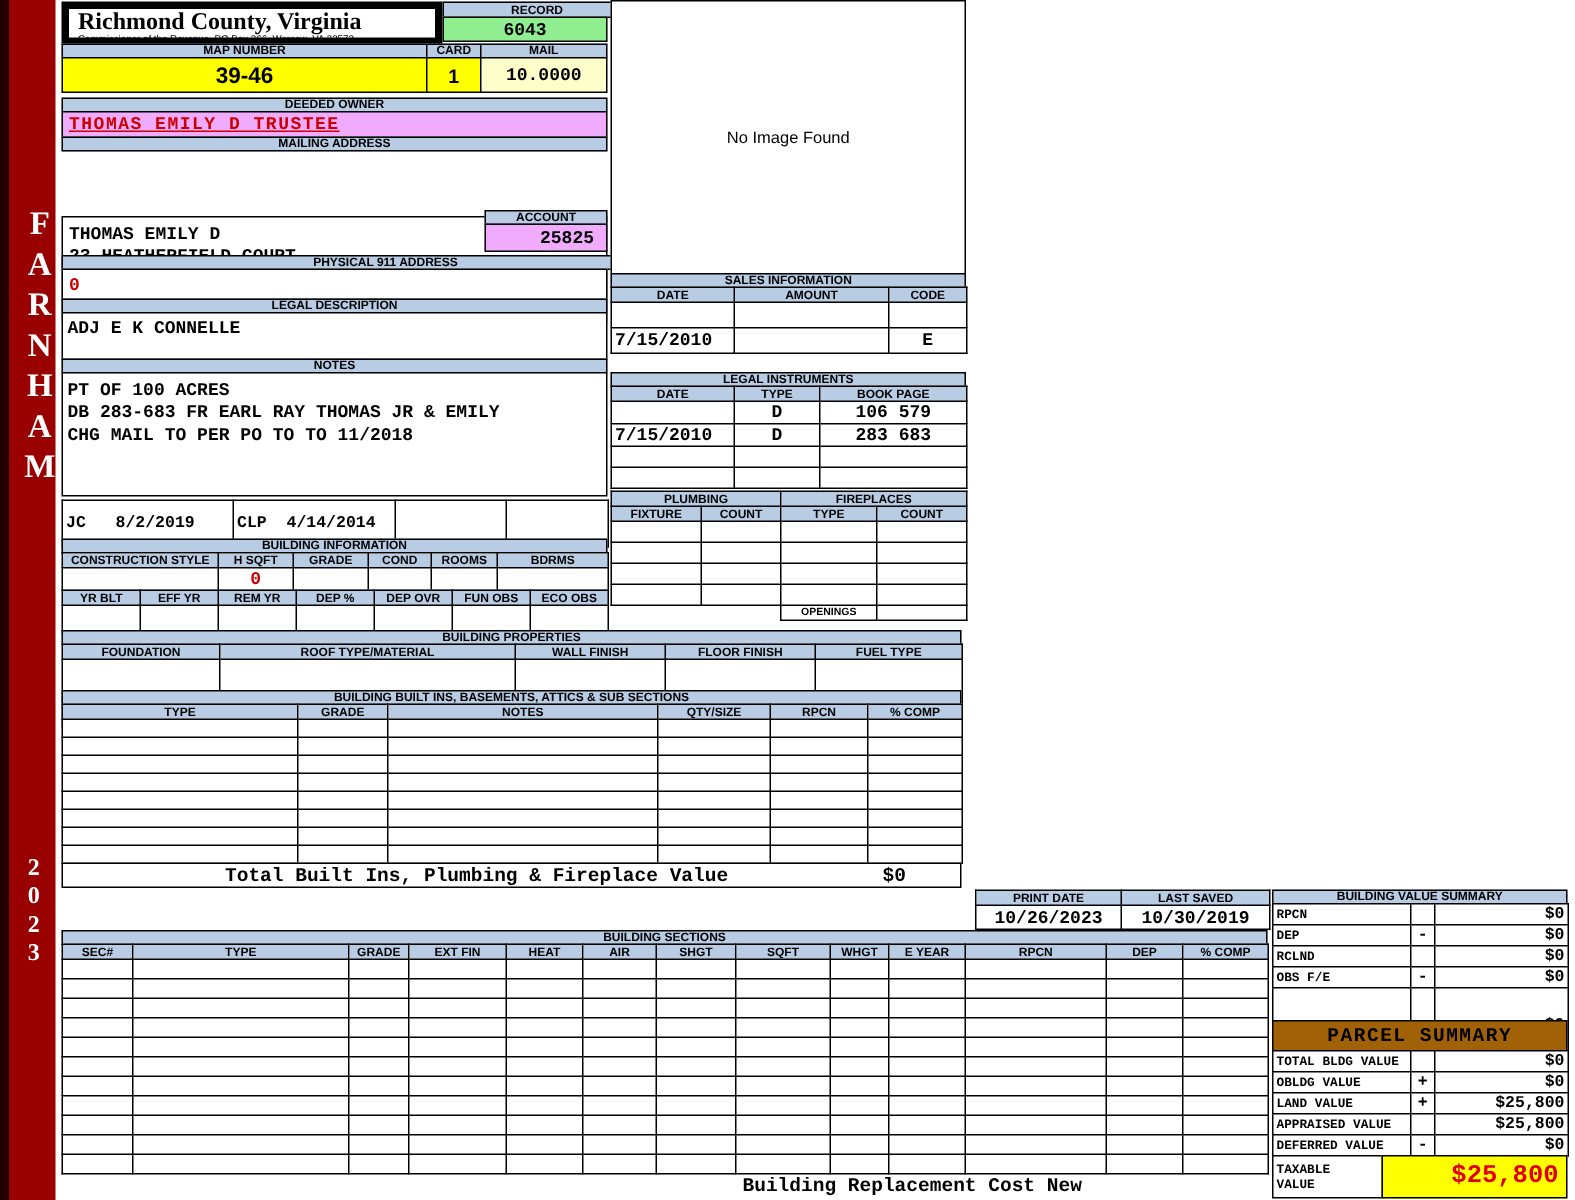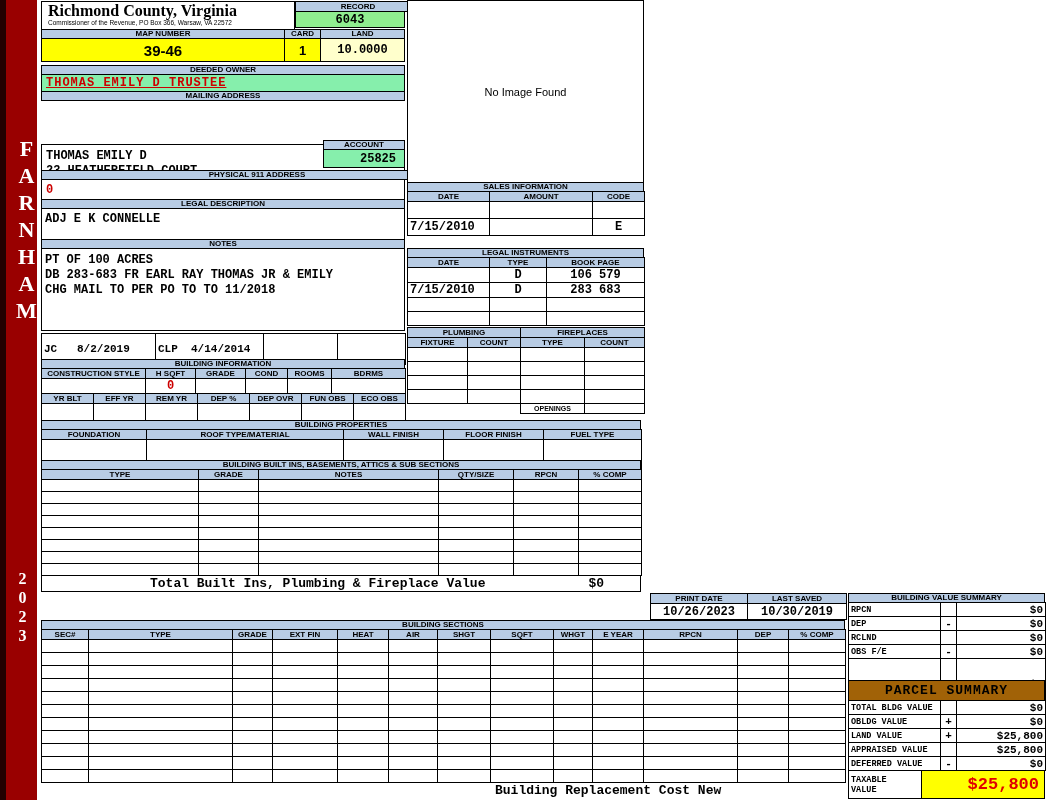--- a/index.html
+++ b/index.html
@@ -3,30 +3,30 @@
 <meta charset="utf-8">
 <style>
   html,body{margin:0;padding:0;}
   *{box-sizing:border-box;}
   body{width:1050px;height:800px;position:relative;background:#fff;overflow:hidden;
        font-family:"Liberation Sans",sans-serif;color:#000;}
   .abs{position:absolute;}
   .sidebar{background:#990000;border-left:6px solid #230000;}
   .vert{position:absolute;left:7px;writing-mode:vertical-rl;text-orientation:upright;
         color:#fff;font-family:"Liberation Serif",serif;font-weight:bold;letter-spacing:2px;}
-  .title-box{border:1px solid #000000;padding-left:6px;background:#fff;}
+  .title-box{border:5px solid #000000;padding-left:6px;background:#fff;}
   .county-title{font:bold 16px "Liberation Serif",serif;line-height:17px;}
   .commissioner{font-size:6.5px;line-height:8px;}
   .hdr-box{background:#b8cce4;border:1px solid #000;display:flex;align-items:center;
            justify-content:center;font-weight:bold;font-size:8px;line-height:1;}
   .section-hdr{background:#b8cce4;border:1px solid #000;height:10px;display:flex;
            align-items:center;justify-content:center;font-weight:bold;font-size:8px;line-height:1;}
   .box{background:#fff;border:1px solid #000;}
   .val-box{border:1px solid #000;display:flex;align-items:center;justify-content:center;
-           font-family:"Liberation Mono",monospace;font-weight:bold;background:#86efac;}
+           font-family:"Liberation Mono",monospace;font-weight:bold;background:#f0abfc;}
   .yellow{background:#ffff00;}
   .cream{background:#ffffcc;}
   .green{background:#90ee90;}
   .red-text{color:#cc0000;}
   .ul{text-decoration:underline;}
   .mono12{font:bold 12px "Liberation Mono",monospace;white-space:pre;}
   .mono13{font:bold 13px "Liberation Mono",monospace;white-space:pre;}
   table{border-collapse:collapse;table-layout:fixed;width:100%;background:#fff;}
   td,th{border:1px solid #000;padding:0 2px;overflow:hidden;white-space:pre;}
   th.hdr{background:#b8cce4;font-weight:bold;font-size:8px;padding:0;text-align:center;line-height:1;}
@@ -64,21 +64,21 @@
 
 <div class="abs title-box" style="left:41px;top:1px;width:254px;height:29px;">
   <div class="county-title">Richmond County, Virginia</div>
   <div class="commissioner">Commissioner of the Revenue, PO Box 366, Warsaw, VA 22572</div>
 </div>
 <div class="abs hdr-box" style="left:295px;top:1px;width:126px;height:11px;">RECORD</div>
 <div class="abs val-box green" style="left:295px;top:11px;width:110px;height:17px;font-size:12px;">6043</div>
 
 <div class="abs hdr-box" style="left:41px;top:29px;width:244px;height:10px;">MAP NUMBER</div>
 <div class="abs hdr-box" style="left:284px;top:29px;width:37px;height:10px;">CARD</div>
-<div class="abs hdr-box" style="left:320px;top:29px;width:85px;height:10px;">LAND</div>
+<div class="abs hdr-box" style="left:320px;top:29px;width:85px;height:10px;">MAIL</div>
 <div class="abs val-box yellow" style="left:41px;top:38px;width:244px;height:24px;font-size:15px;font-family:'Liberation Sans',sans-serif;">39-46</div>
 <div class="abs val-box yellow" style="left:284px;top:38px;width:37px;height:24px;font-size:13px;font-family:'Liberation Sans',sans-serif;">1</div>
 <div class="abs val-box cream" style="left:320px;top:38px;width:85px;height:24px;font-size:12px;text-align:center;">10.0000</div>
 
 <div class="abs hdr-box" style="left:41px;top:65px;width:364px;height:10px;">DEEDED OWNER</div>
 <div class="abs val-box" style="left:41px;top:74px;width:364px;height:18px;justify-content:flex-start;padding-left:4px;">
   <span class="mono12 red-text ul" style="letter-spacing:1px;">THOMAS EMILY D TRUSTEE</span>
 </div>
 
 <div class="abs hdr-box" style="left:41px;top:91px;width:364px;height:10px;">MAILING ADDRESS</div>

